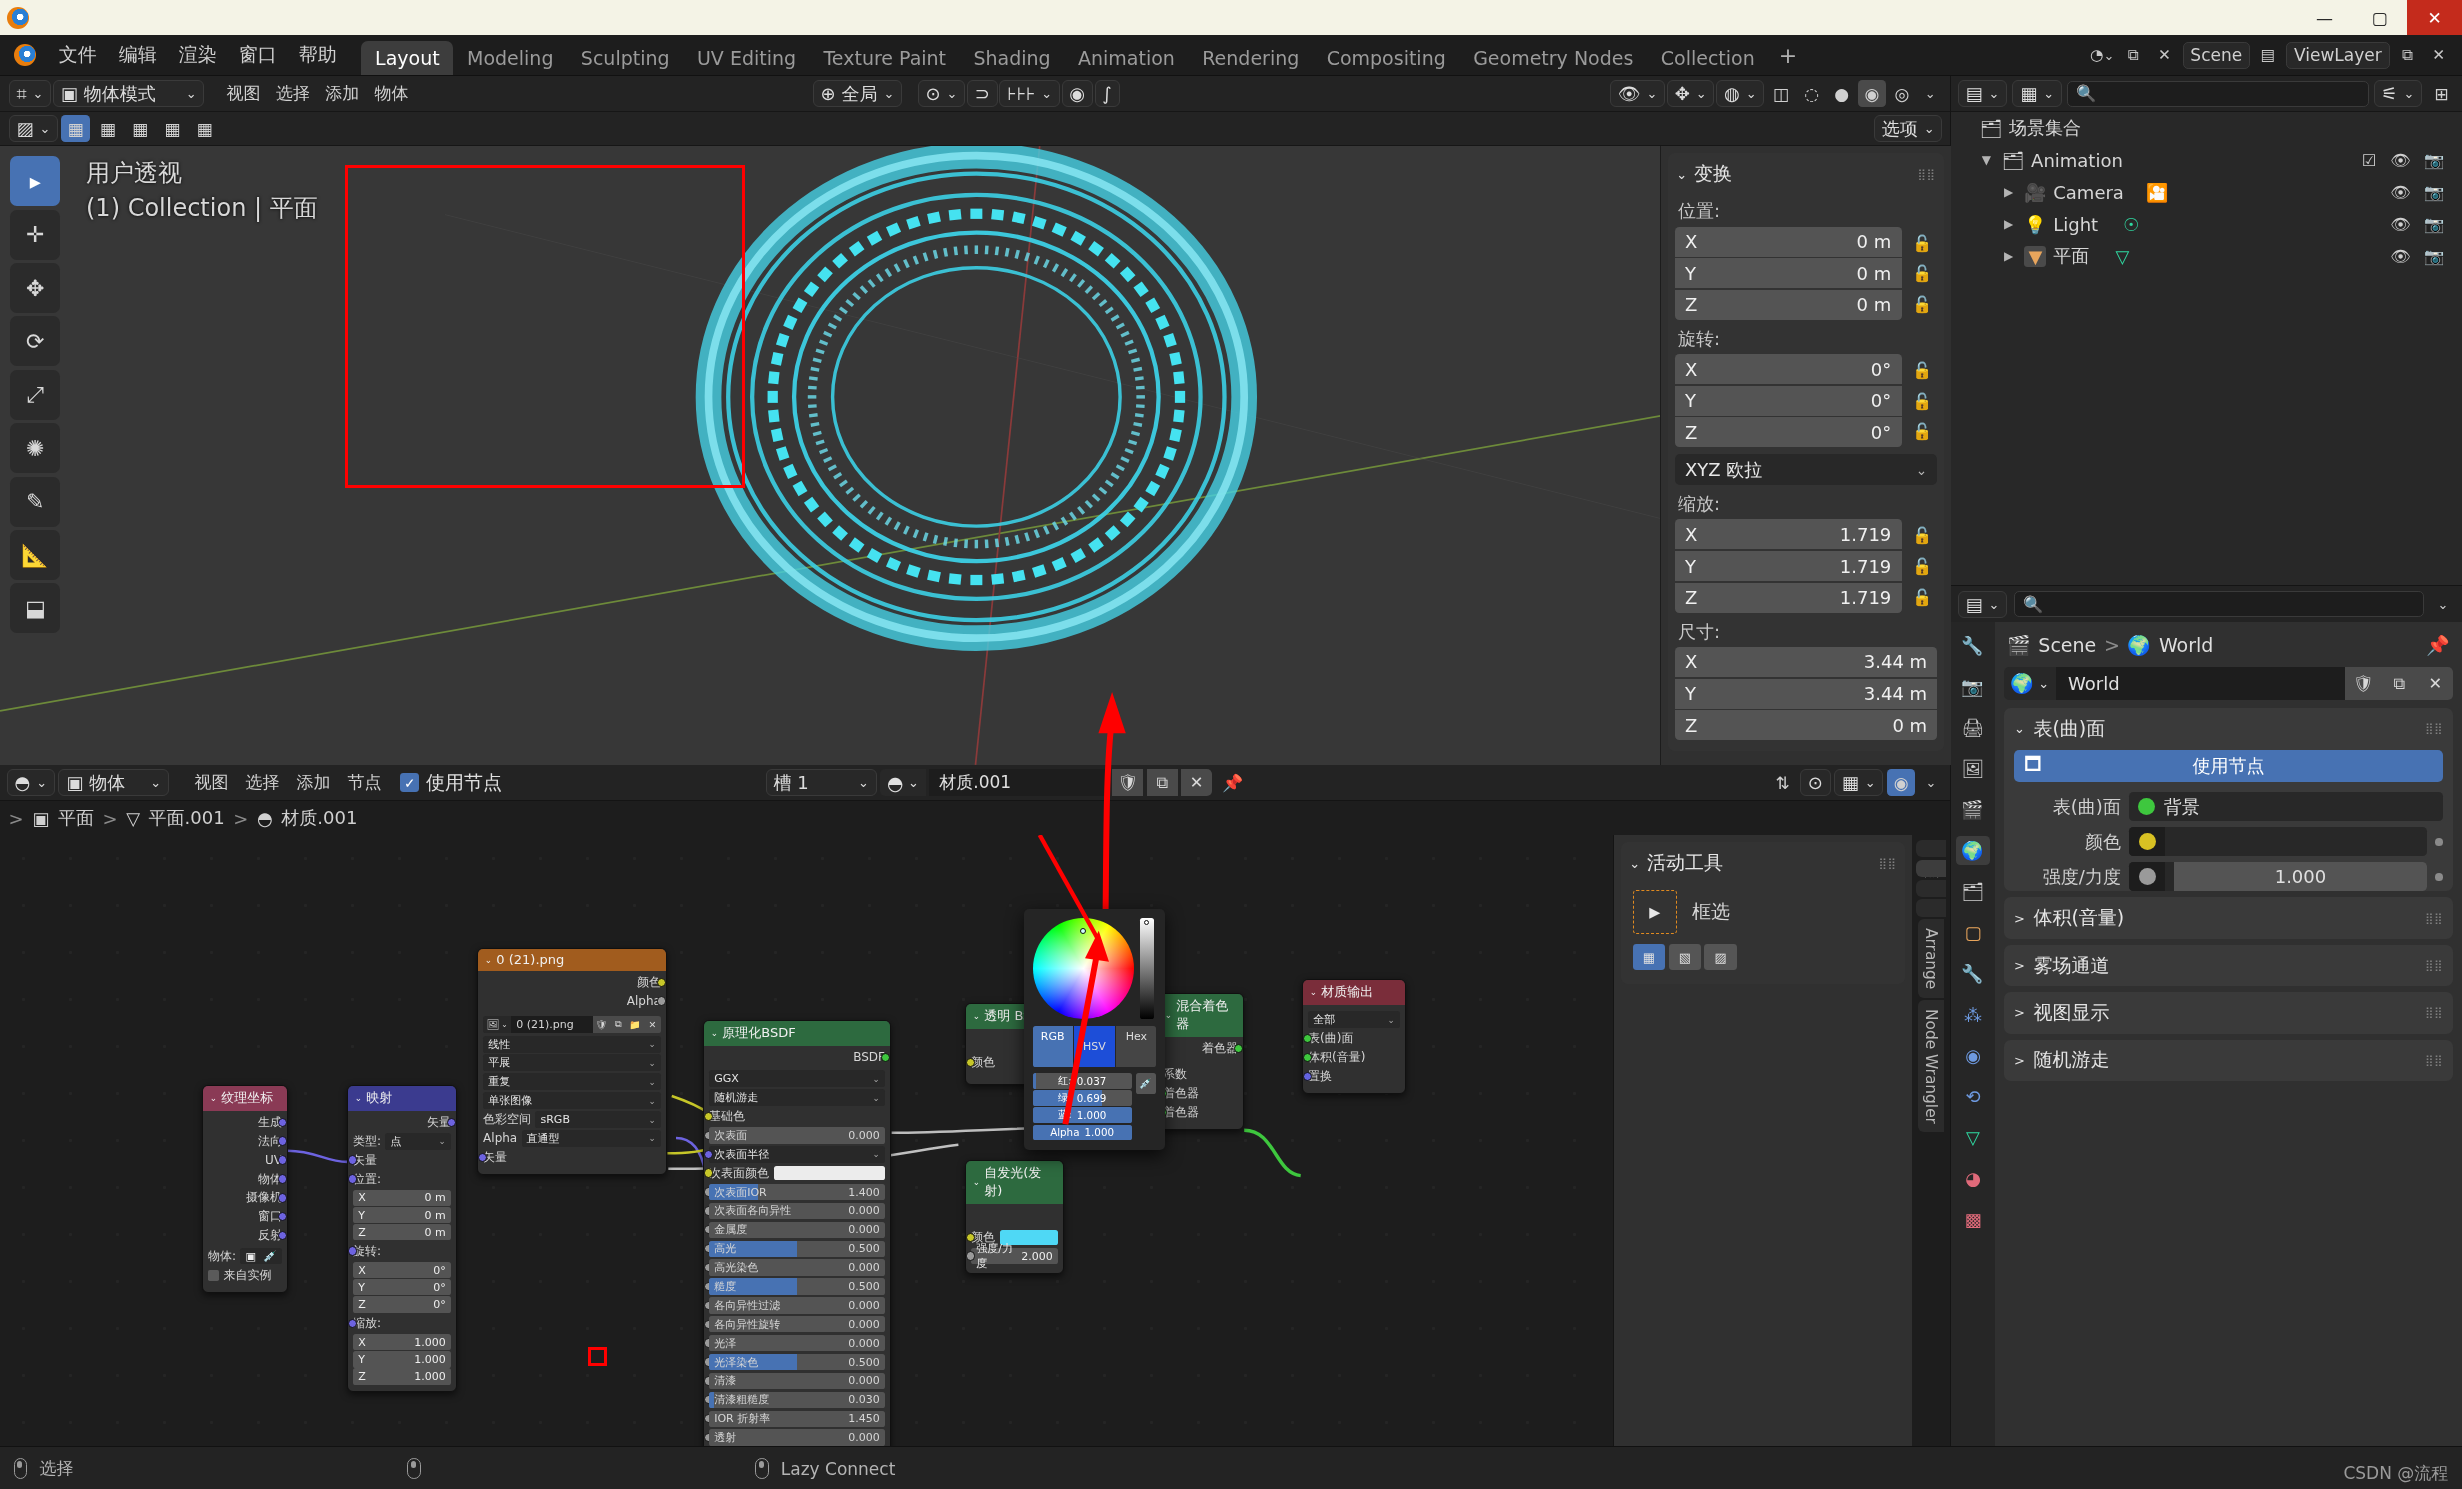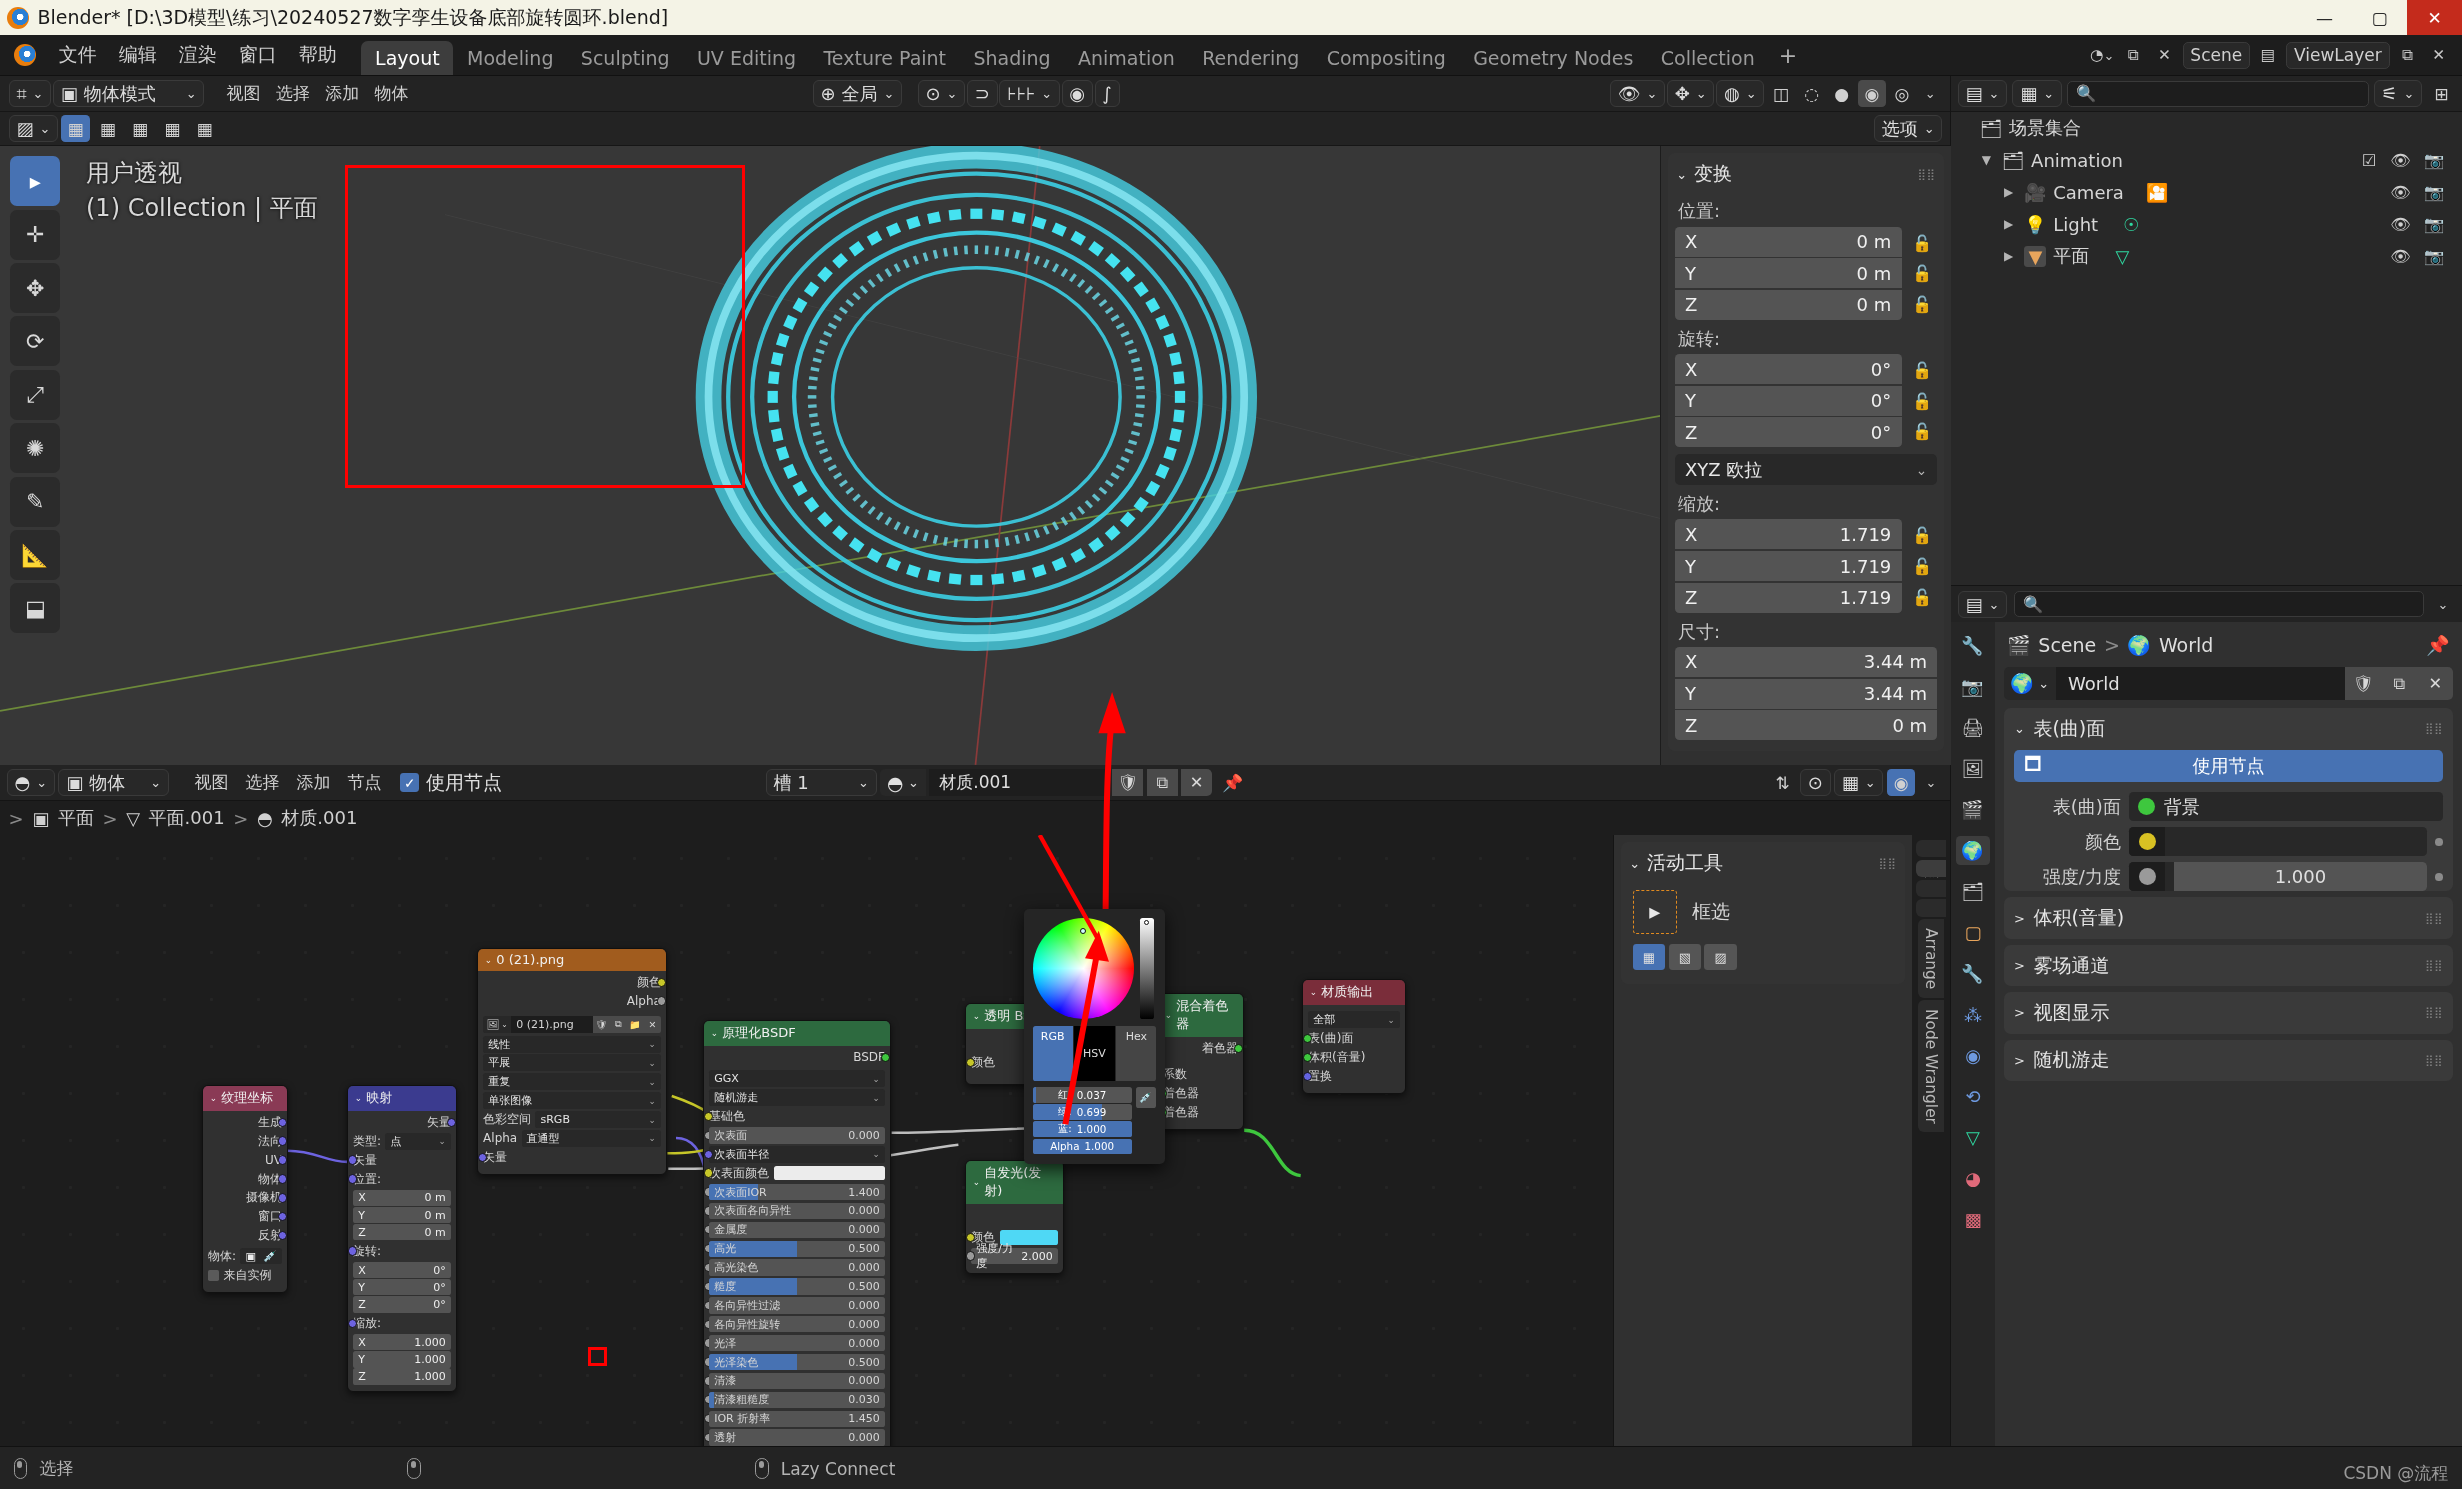--- a/index.html
+++ b/index.html
@@ -289,21 +289,20 @@
   }
   .watermark {
     position: absolute; right: 13.7px; bottom: 5.1px; color: #9a9a9a; font-size: 17px; z-index: 40;
   }
 </style>
 </head>
 <body>
 
 <div id="titlebar">
   <div class="blender-logo"></div>
-  <div class="wintitle">Blender* [D:\3D模型\练习\20240527数字孪生设备底部旋转圆环.blend]</div>
   <div id="win-buttons">
     <div>—</div>
     <div>▢</div>
     <div>✕</div>
   </div>
 </div>
 
 <div id="topbar">
   <div class="logo"></div>
   <div class="menu-item">文件</div>
@@ -1472,21 +1471,21 @@
                       background: conic-gradient(from 90deg, #ff0000, #ff00ff, #0000ff, #00ffff, #00ff00, #ffff00, #ff0000);">
             <div style="position:absolute;inset:0;border-radius:50%;background:radial-gradient(circle, #fff 0%, rgba(255,255,255,0) 70%)"></div>
             <div style="position:absolute;left:47px;top:10.3px;width:6px;height:6px;border-radius:50%;border:0.9px solid #111;background:#cff"></div>
           </div>
           <div style="width:13.7px;height:101px;border-radius:2.6px;background:linear-gradient(to bottom,#ffffff,#000000);position:relative">
             <div style="position:absolute;left:3.4px;top:2.6px;width:5.1px;height:5.1px;border-radius:50%;border:0.9px solid #111;background:#fff"></div>
           </div>
         </div>
         <div style="display:flex;margin-top:7.7px;gap:1.7px">
           <div style="flex:1;background:#4772b3;border-radius:2.6px 0 0 2.6px;text-align:center;font-size:11px;color:#fff;padding:3.4px 0">RGB</div>
-          <div style="flex:1;background:#000000;text-align:center;font-size:11px;color:#ddd;padding:21px 0">HSV</div>
+          <div style="flex:1;background:#1d4ed8;text-align:center;font-size:11px;color:#ddd;padding:14px 0">HSV</div>
           <div style="flex:1;background:#454545;border-radius:0 2.6px 2.6px 0;text-align:center;font-size:11px;color:#ddd;padding:3.4px 0">Hex</div>
         </div>
         <div style="margin-top:6px;display:flex;gap:4.3px">
           <div style="flex:1" id="picker-channels">
               <div style="position: relative; background: rgb(85, 85, 85); border-radius: 2.6px; height: 15.4px; margin-bottom: 1.7px; overflow: hidden;">
                 <div style="position: absolute; left: 0px; top: 0px; bottom: 0px; background: rgb(71, 114, 179); width: 3.7%;"></div>
                 <div style="position: relative; display: flex; align-items: center; justify-content: center; gap: 5.1px; height: 15.4px; font-size: 10.3px; color: rgb(255, 255, 255);">
                   <span>红:</span>
                   <span>0.037</span>
                 </div>

